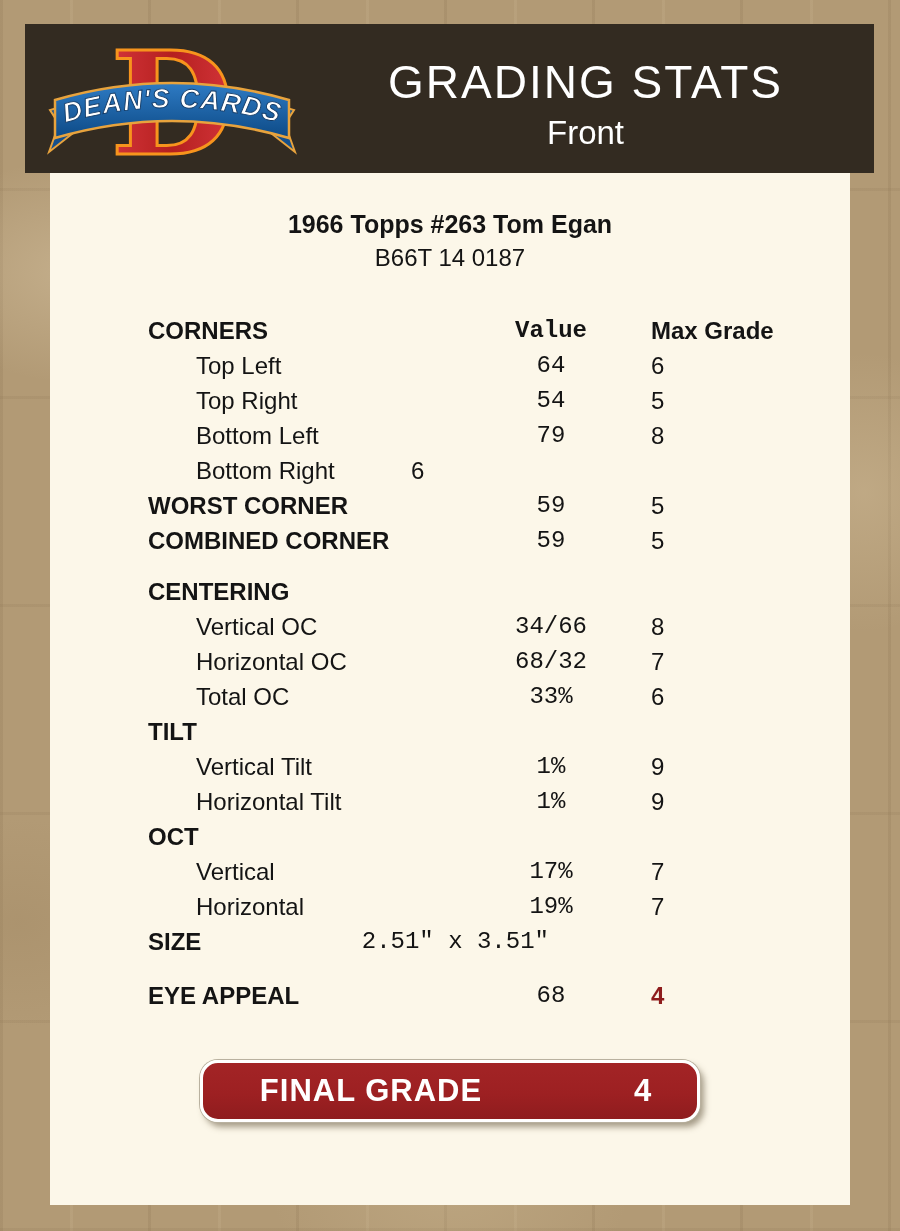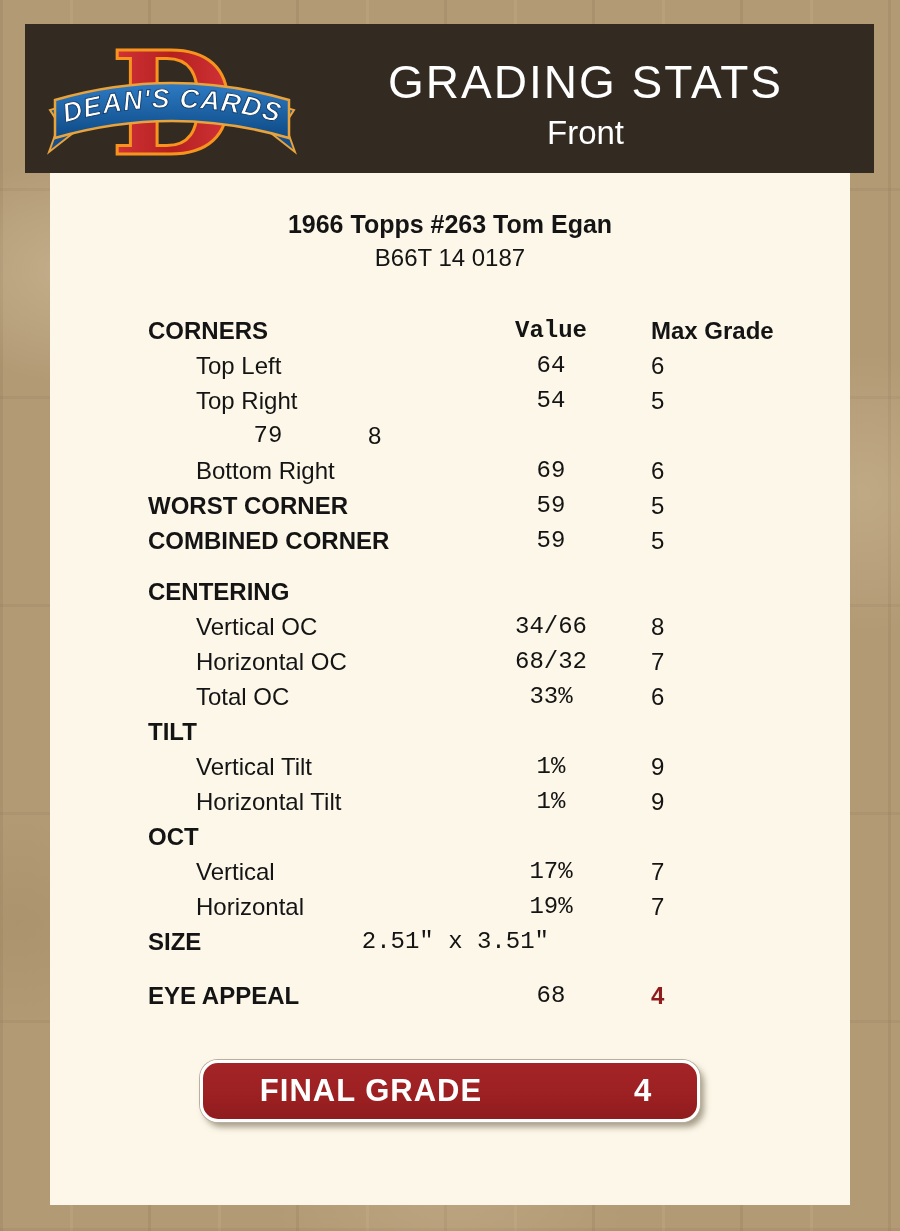--- a/index.html
+++ b/index.html
@@ -106,26 +106,26 @@
     <span class="cell-label">Top Left</span>
     <span class="cell-value">64</span>
     <span class="cell-grade">6</span>
   </div>
       <div class="row row--item">
     <span class="cell-label">Top Right</span>
     <span class="cell-value">54</span>
     <span class="cell-grade">5</span>
   </div>
       <div class="row row--item">
+    <span class="cell-label">Bottom Left</span>
     <span class="cell-value">79</span>
     <span class="cell-grade">8</span>
   </div>
       <div class="row row--item">
     <span class="cell-label">Bottom Right</span>
-    <span class="cell-value">69</span>
     <span class="cell-grade">6</span>
   </div>
       <div class="row row--bold">
     <span class="cell-label">WORST CORNER</span>
     <span class="cell-value">59</span>
     <span class="cell-grade">5</span>
   </div>
       <div class="row row--bold">
     <span class="cell-label">COMBINED CORNER</span>
     <span class="cell-value">59</span>

